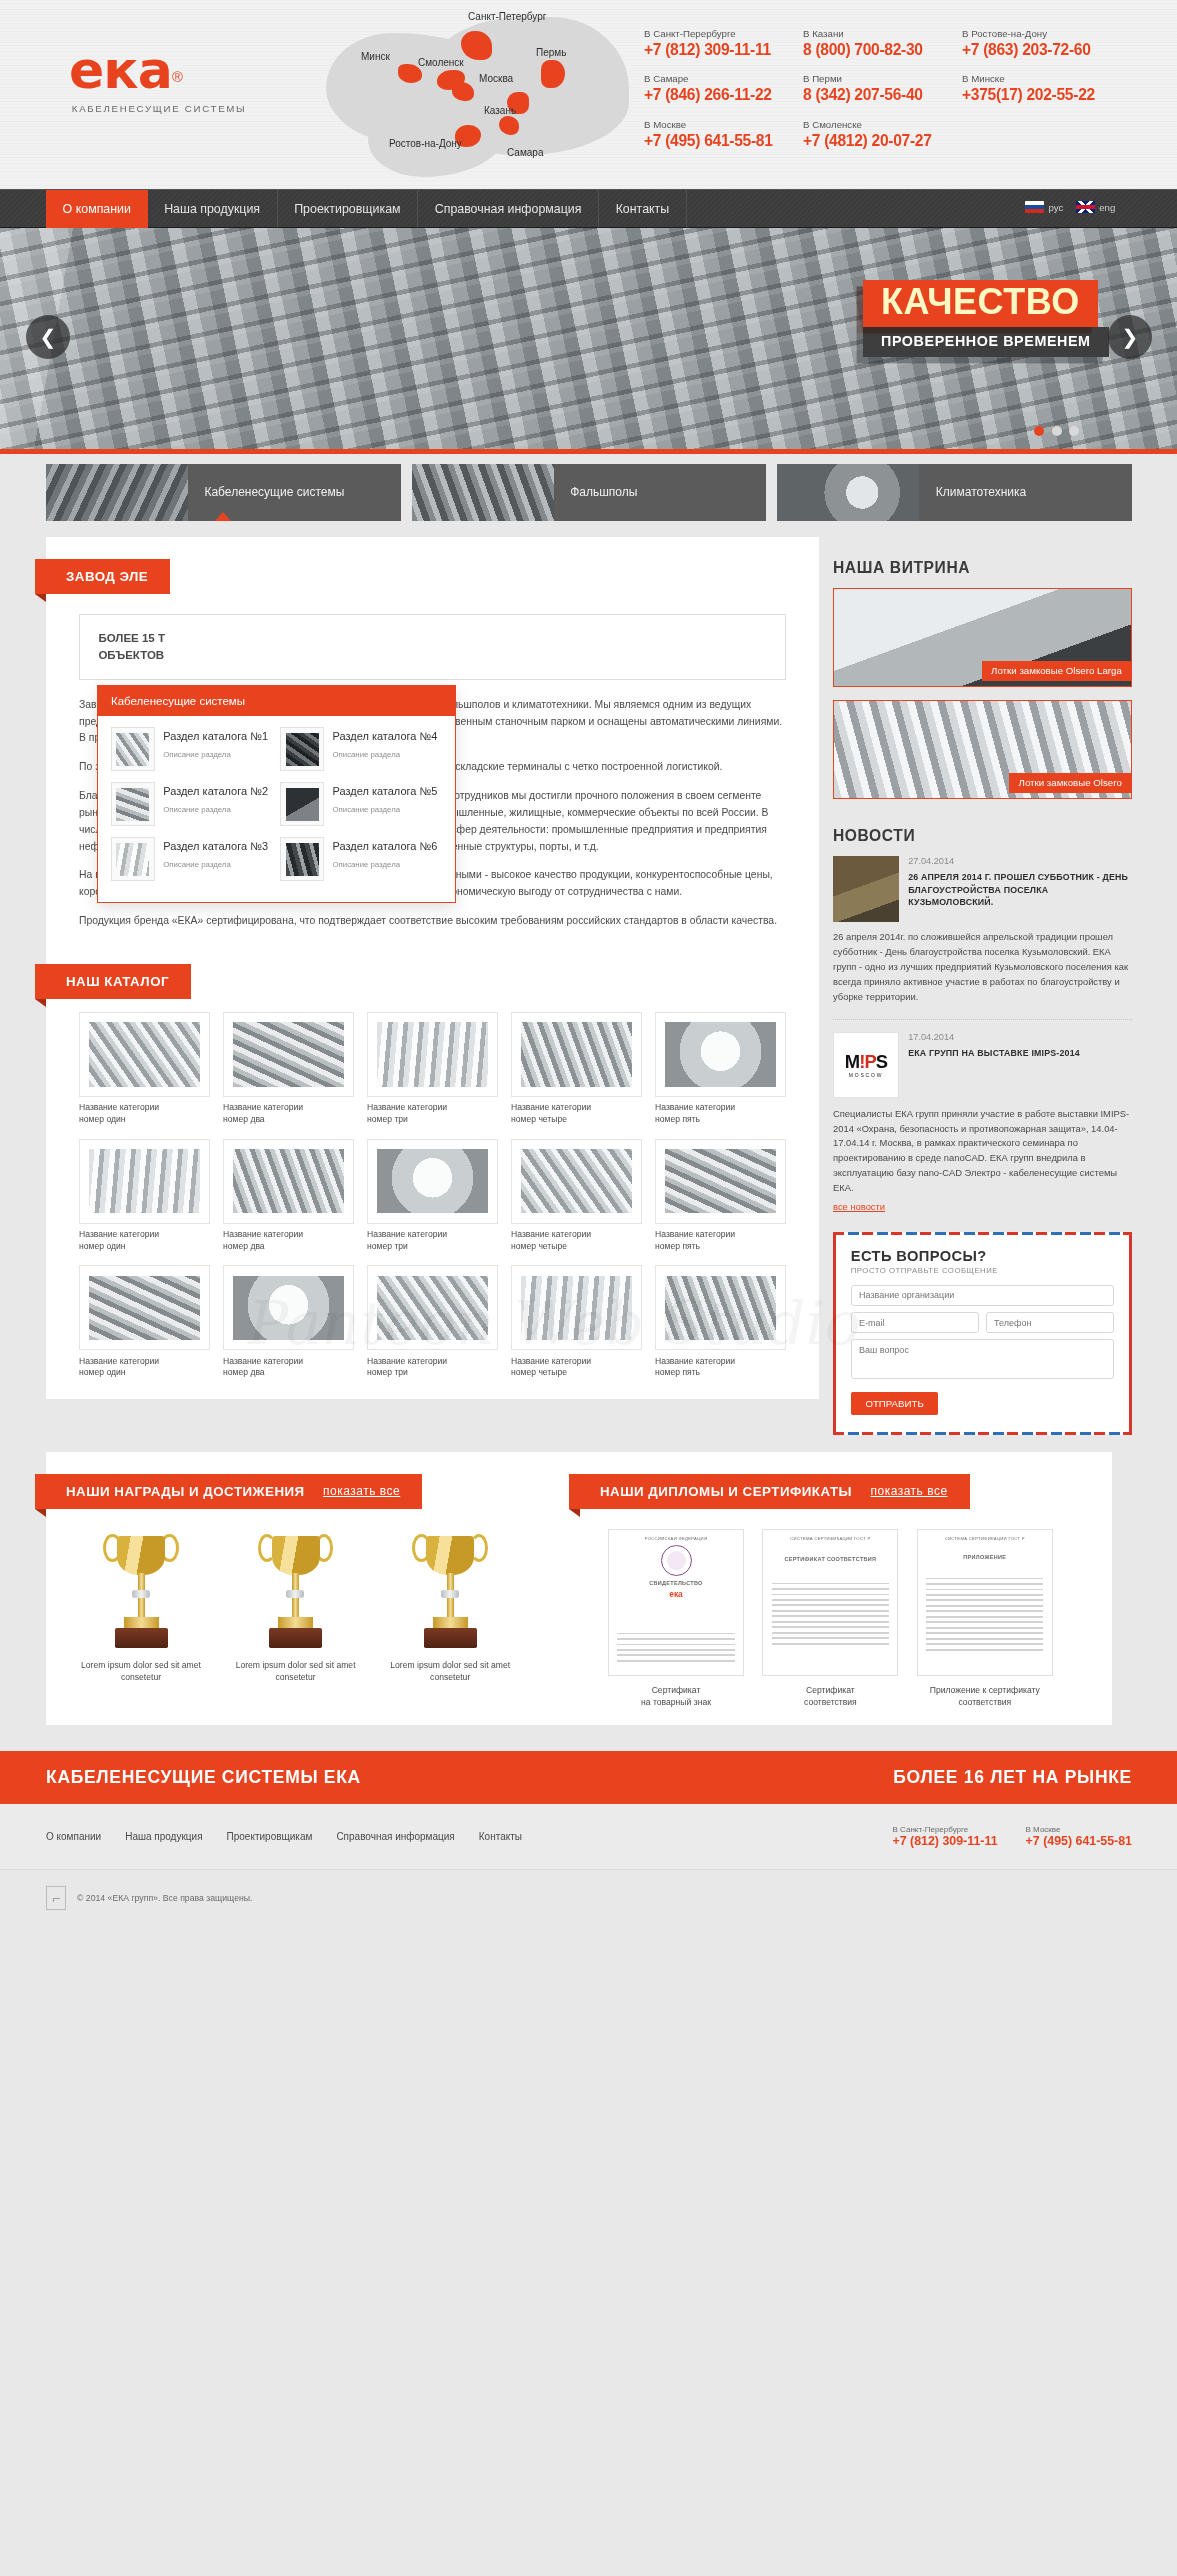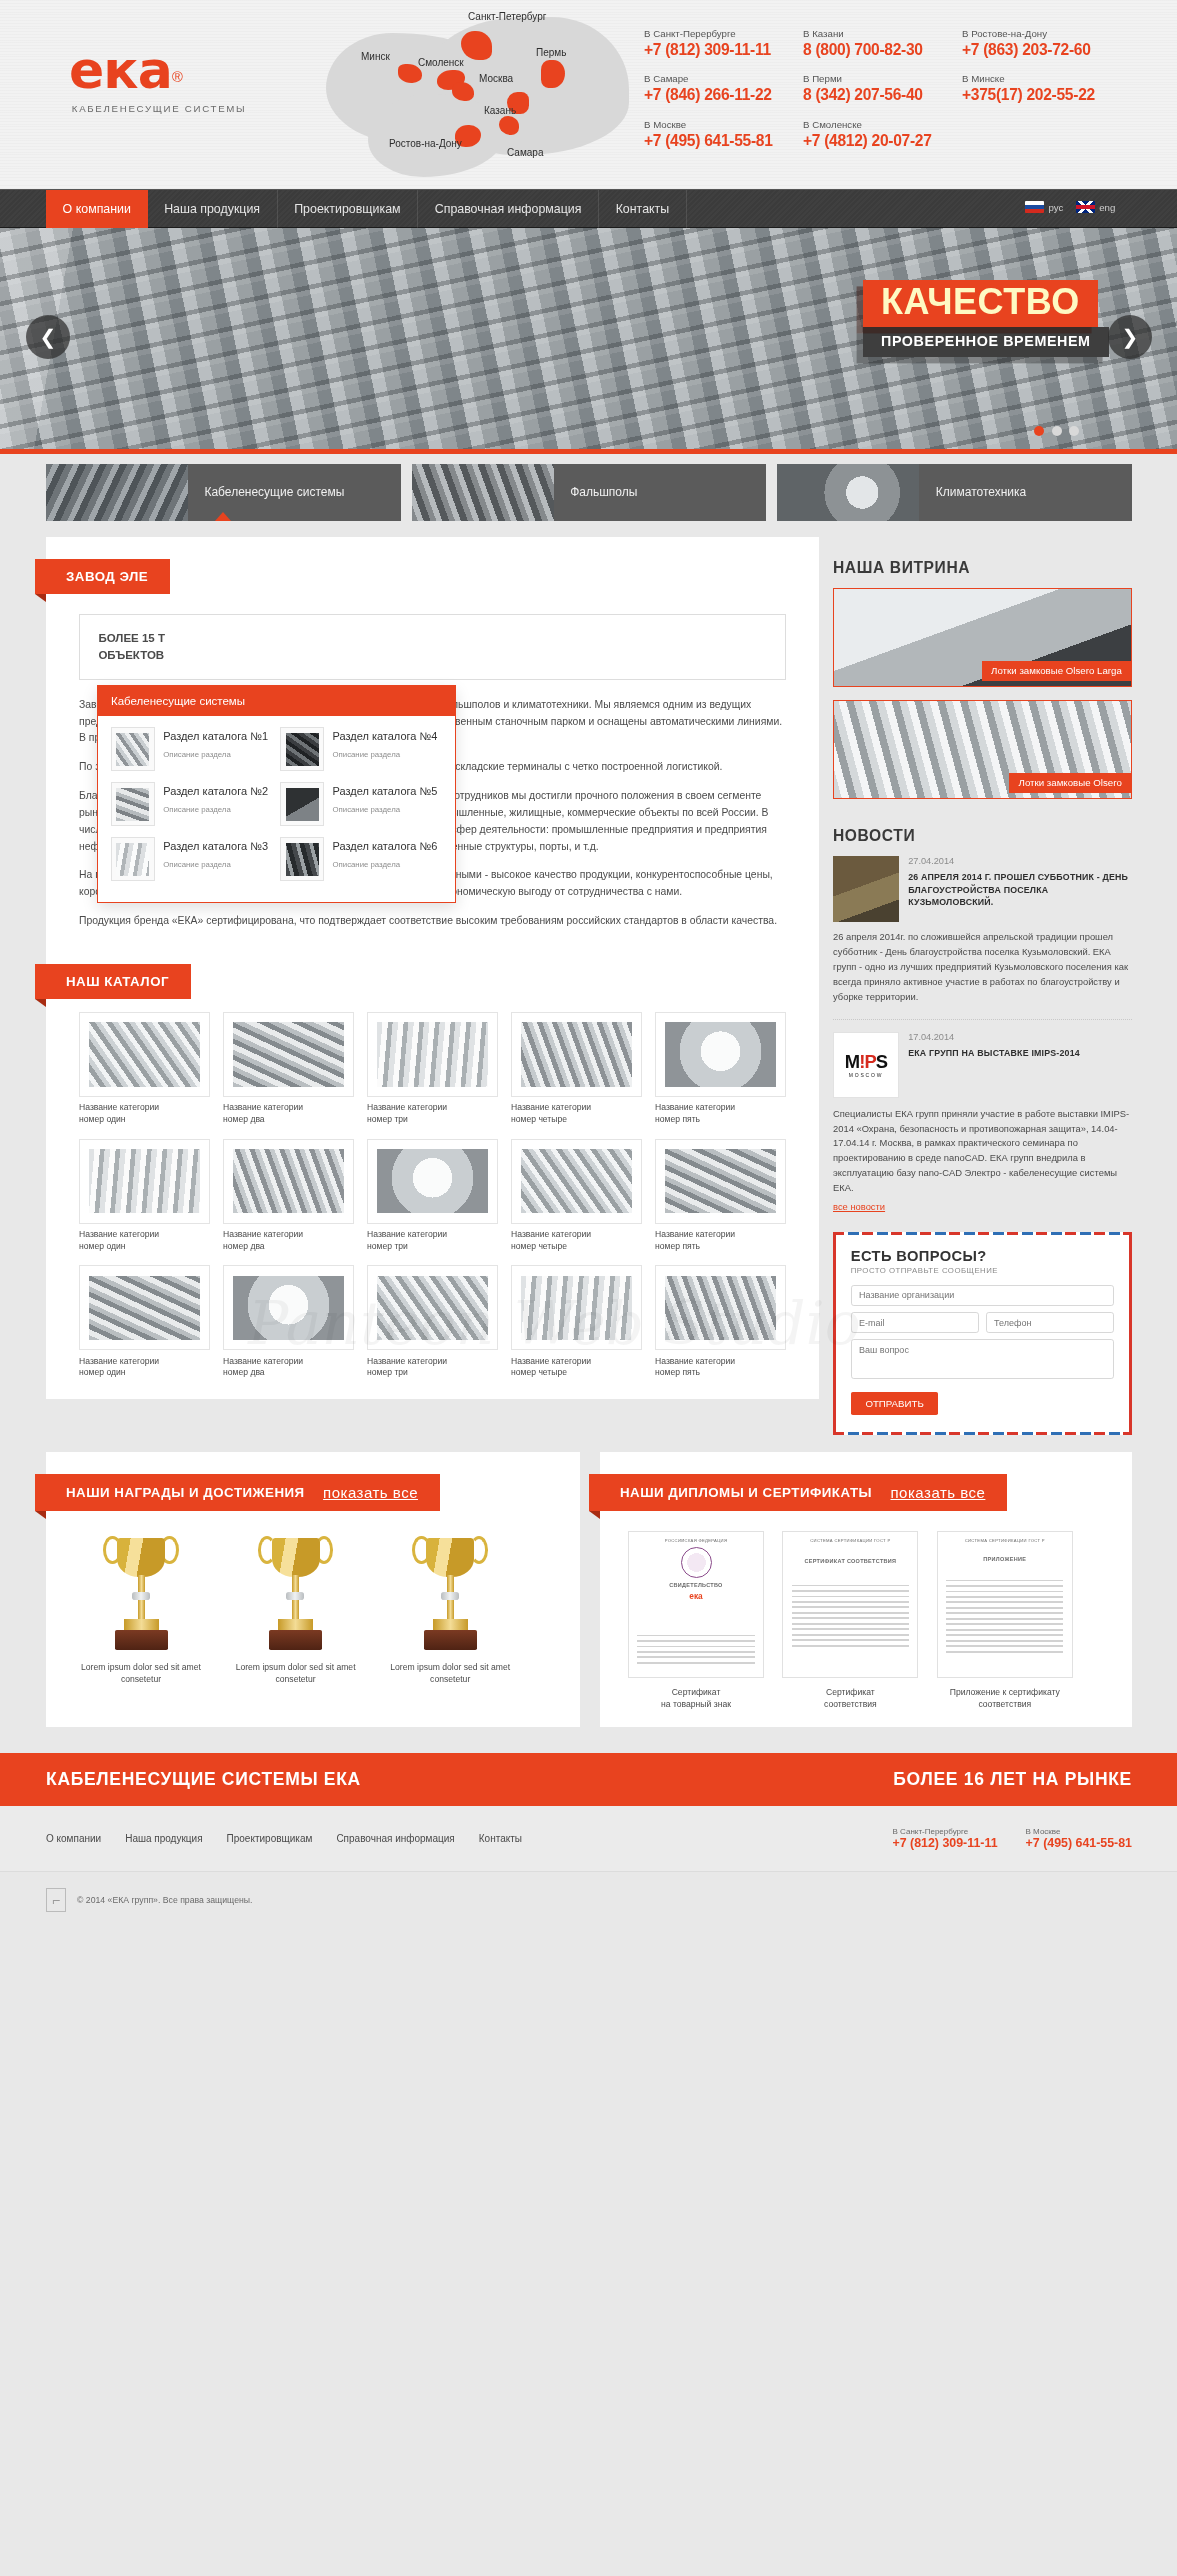--- a/index.html
+++ b/index.html
@@ -181,21 +181,21 @@
 
   .ribbon { position: relative; display:inline-block; margin: 22px 0 0 -11px; }
   .ribbon .rb {
     background:#e8431f; color:#fff; font-size: 13.3px; font-weight:bold;
     padding: 10px 22px 10px 31px; letter-spacing: 0.5px; display:flex; align-items:center; gap: 18.4px;
   }
   .ribbon:after {
     content:""; position:absolute; left: 0; bottom: -8.3px;
     border-top: 8.3px solid #a82c12; border-left: 11px solid transparent;
   }
-  .ribbon .showall { font-size: 15px; font-weight: normal; text-decoration: underline; cursor:pointer; }
+  .ribbon .showall { font-size: 12px; font-weight: normal; text-decoration: underline; cursor:pointer; }
 
   .sect-title { font-size: 15.6px; font-weight:bold; color:#3a3a3a; letter-spacing:0.6px; margin-bottom: 11px;}
 
   .lead-box {
     border: 0.9px solid #ddd; margin: 20px 33px 0; padding: 14.7px 18.4px; font-size: 11.5px;
     font-weight:bold; color:#4a4a4a; line-height:1.5;
   }
   .article { padding: 0 33px; margin-top: 16.6px; }
   .article p { font-size: 10.4px; line-height: 1.62; color:#4b4b4b; margin-bottom: 12px; }
 
@@ -263,21 +263,21 @@
   .qf-area {
     width:100%; border:0.9px solid #d8d8d8; border-radius:2.8px; height: 40px; padding: 4.6px 7.4px;
     font-size: 9px; color:#888; font-family:"Liberation Sans",sans-serif; resize:none; margin-bottom: 9.2px;
   }
   .qf-btn {
     background:#e8431f; color:#fff; border:none; font-size: 9.7px; padding: 6.4px 14.7px;
     border-radius:1.8px; cursor:pointer; font-family:"Liberation Sans",sans-serif;
   }
 
   
-  .bottom { width: 1086px; margin: 0 auto; padding-top: 16.6px; display:flex; gap: 20px; }
+  .bottom { width: 1086px; margin: 0 auto; padding-top: 16.6px; display:flex; }
   .panel { background:#fff; padding-bottom: 16.6px; position:relative; }
   .panel.awards { width: 534px; }
   .panel.diplomas { width: 532px; }
   .trophy-row { display:flex; gap: 16.6px; padding: 20px 26px 0; }
   .trophy-cell { width: 138px; text-align:center; }
   .trophy {
     height: 121px; position:relative; margin: 0 auto 9.2px; width: 79px;
   }
   .tr-cup {
     position:absolute; left: 15.6px; top: 7.4px; width: 48px; height: 39px;

